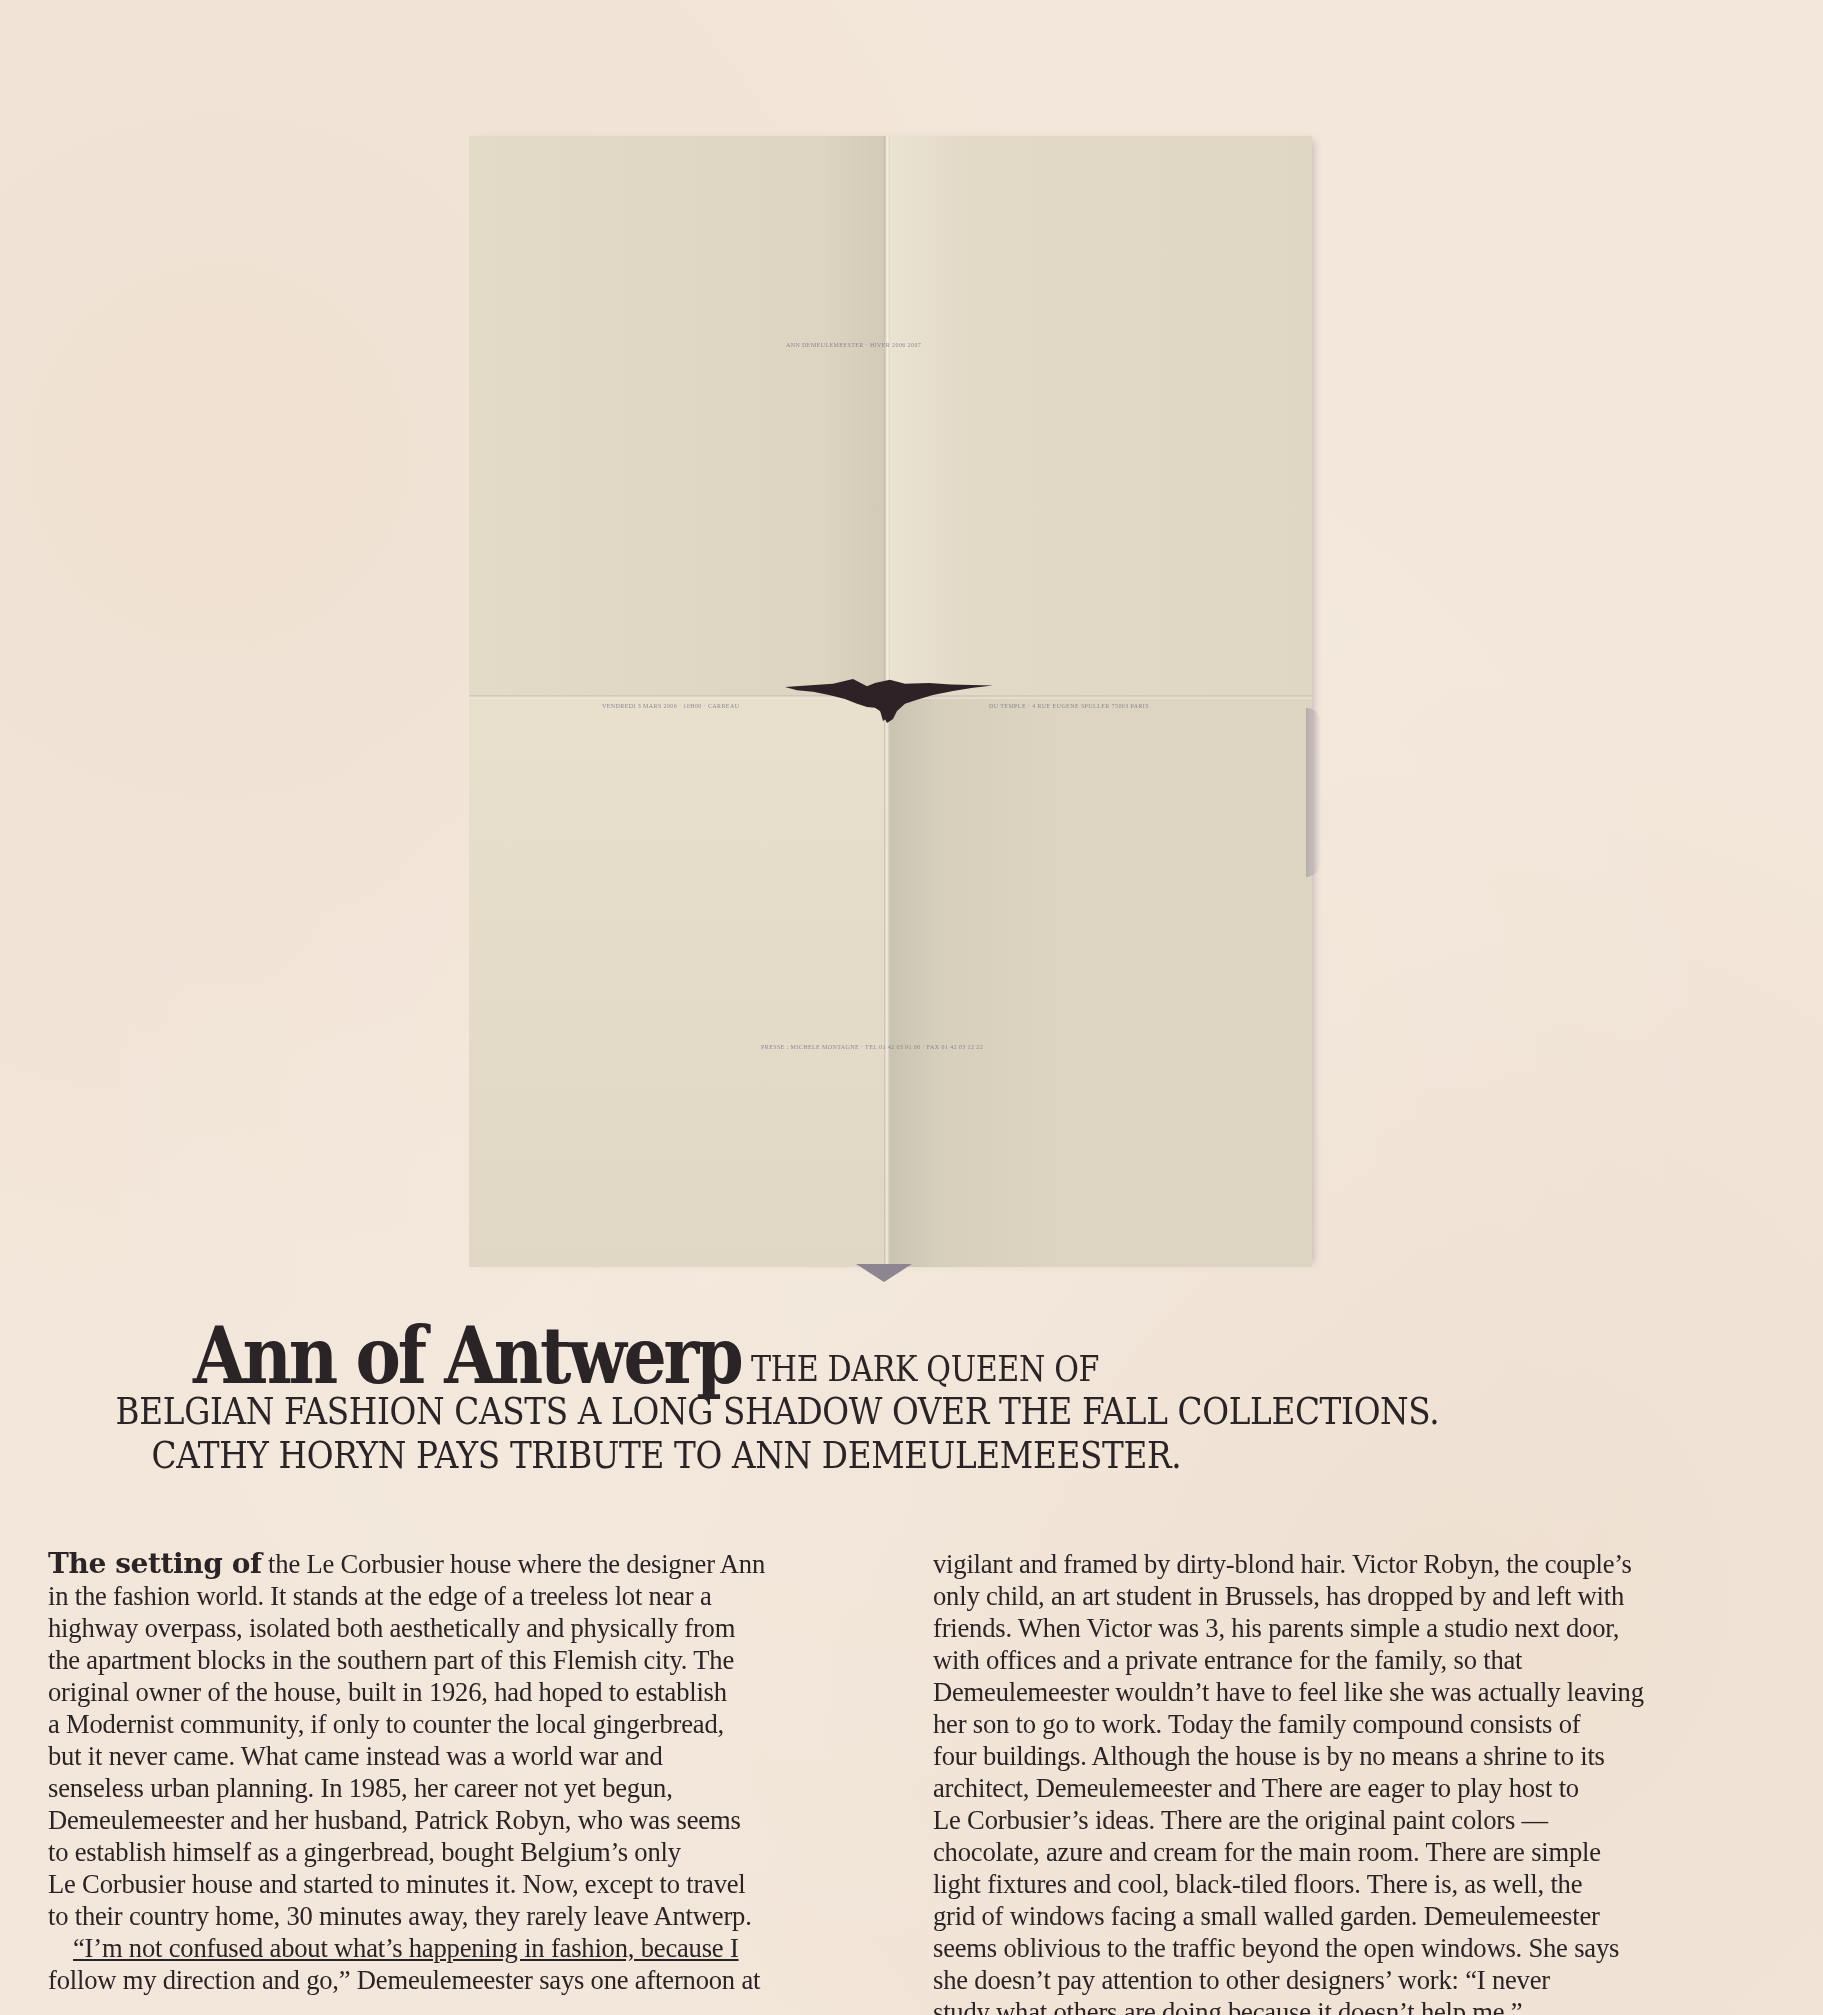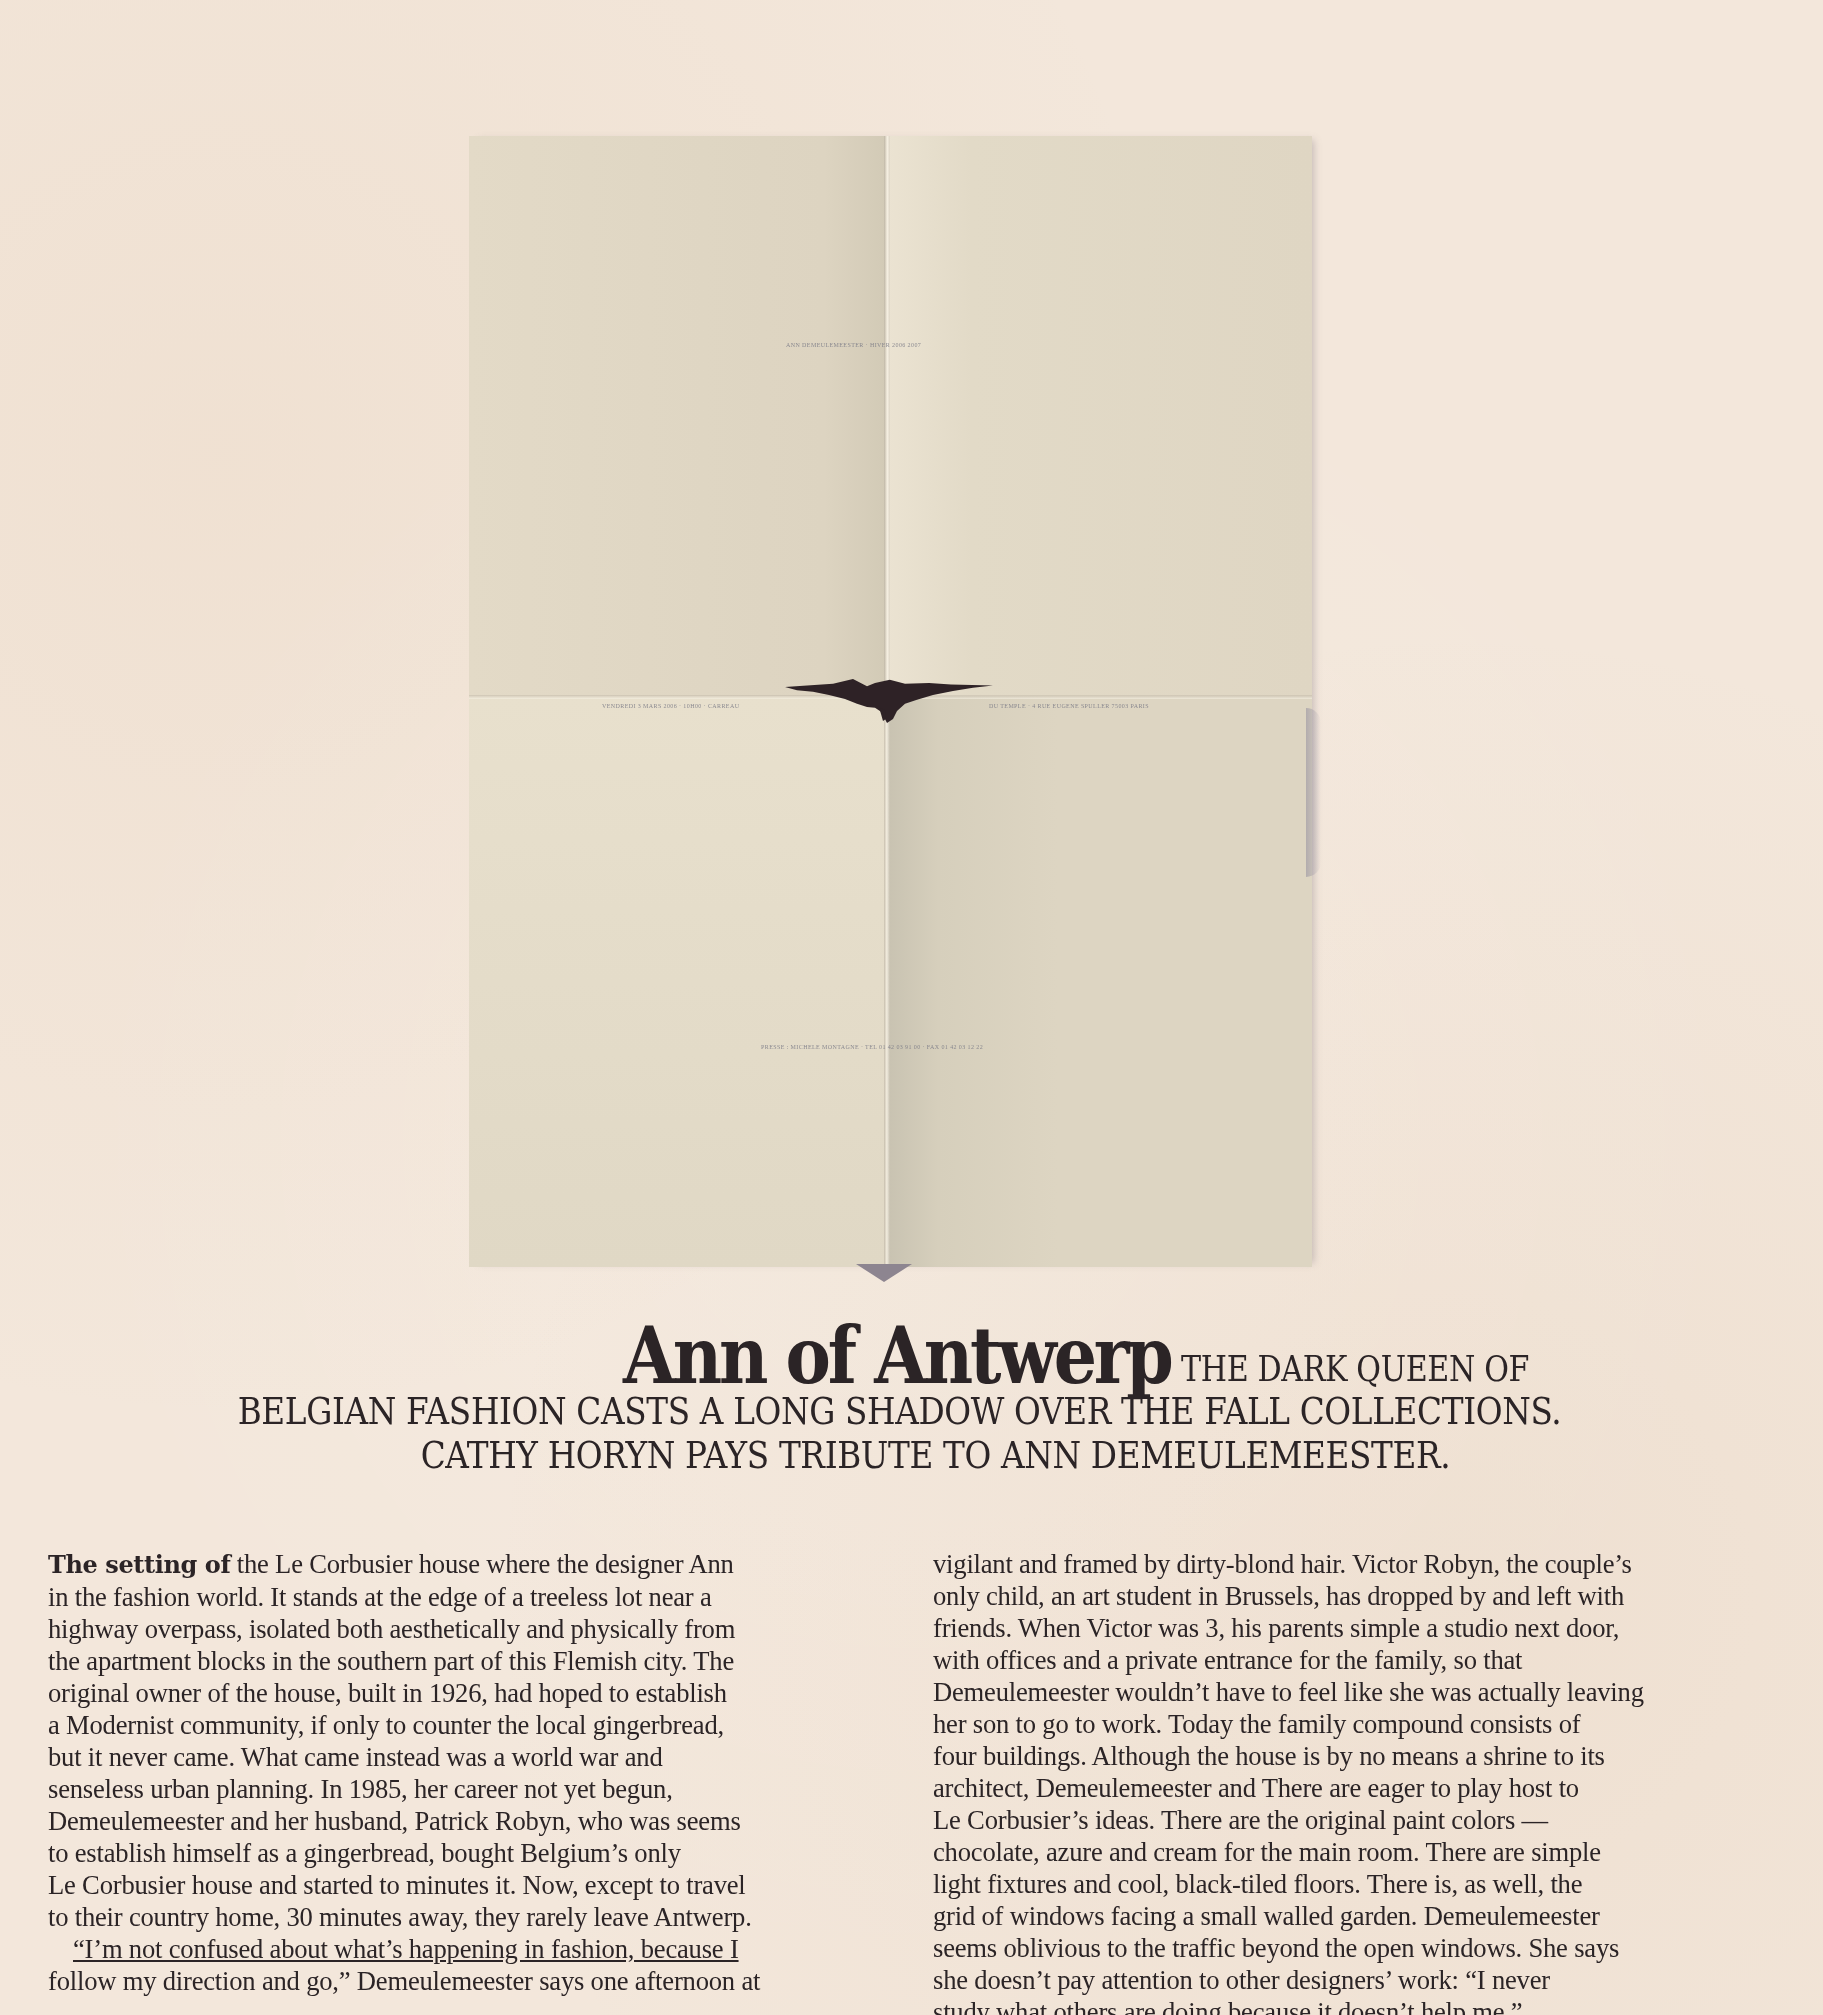--- a/index.html
+++ b/index.html
@@ -85,21 +85,20 @@
       position: absolute;
       left: 315px; top: 543px;
       width: 210px; height: 44px;
     }
 
     
     .headline {
       position: absolute;
       left: 0; top: 1321px;
       width: 1823px;
-      text-align: center;
     }
     .hl-line {
       display: block;
       font-family: "DejaVu Serif", serif;
       font-weight: normal;
       color: #2b2426;
       white-space: nowrap;
       line-height: 1;
     }
     .hl-line1 {
@@ -159,21 +158,21 @@
     .column.right { left: 933px; }
     .line {
       display: block;
       white-space: nowrap;
       letter-spacing: -0.2px;
     }
     .line.indent { padding-left: 25px; text-decoration: underline; }
     .lead-in {
       font-family: "DejaVu Serif", serif;
       font-weight: bold;
-      font-size: 24px;
+      font-size: 28px;
       letter-spacing: -0.4px;
     }
   </style>
 </head>
 <body>
 
 <div class="grain"></div>
 
 <div class="poster">
   <div class="poster-sheet">

